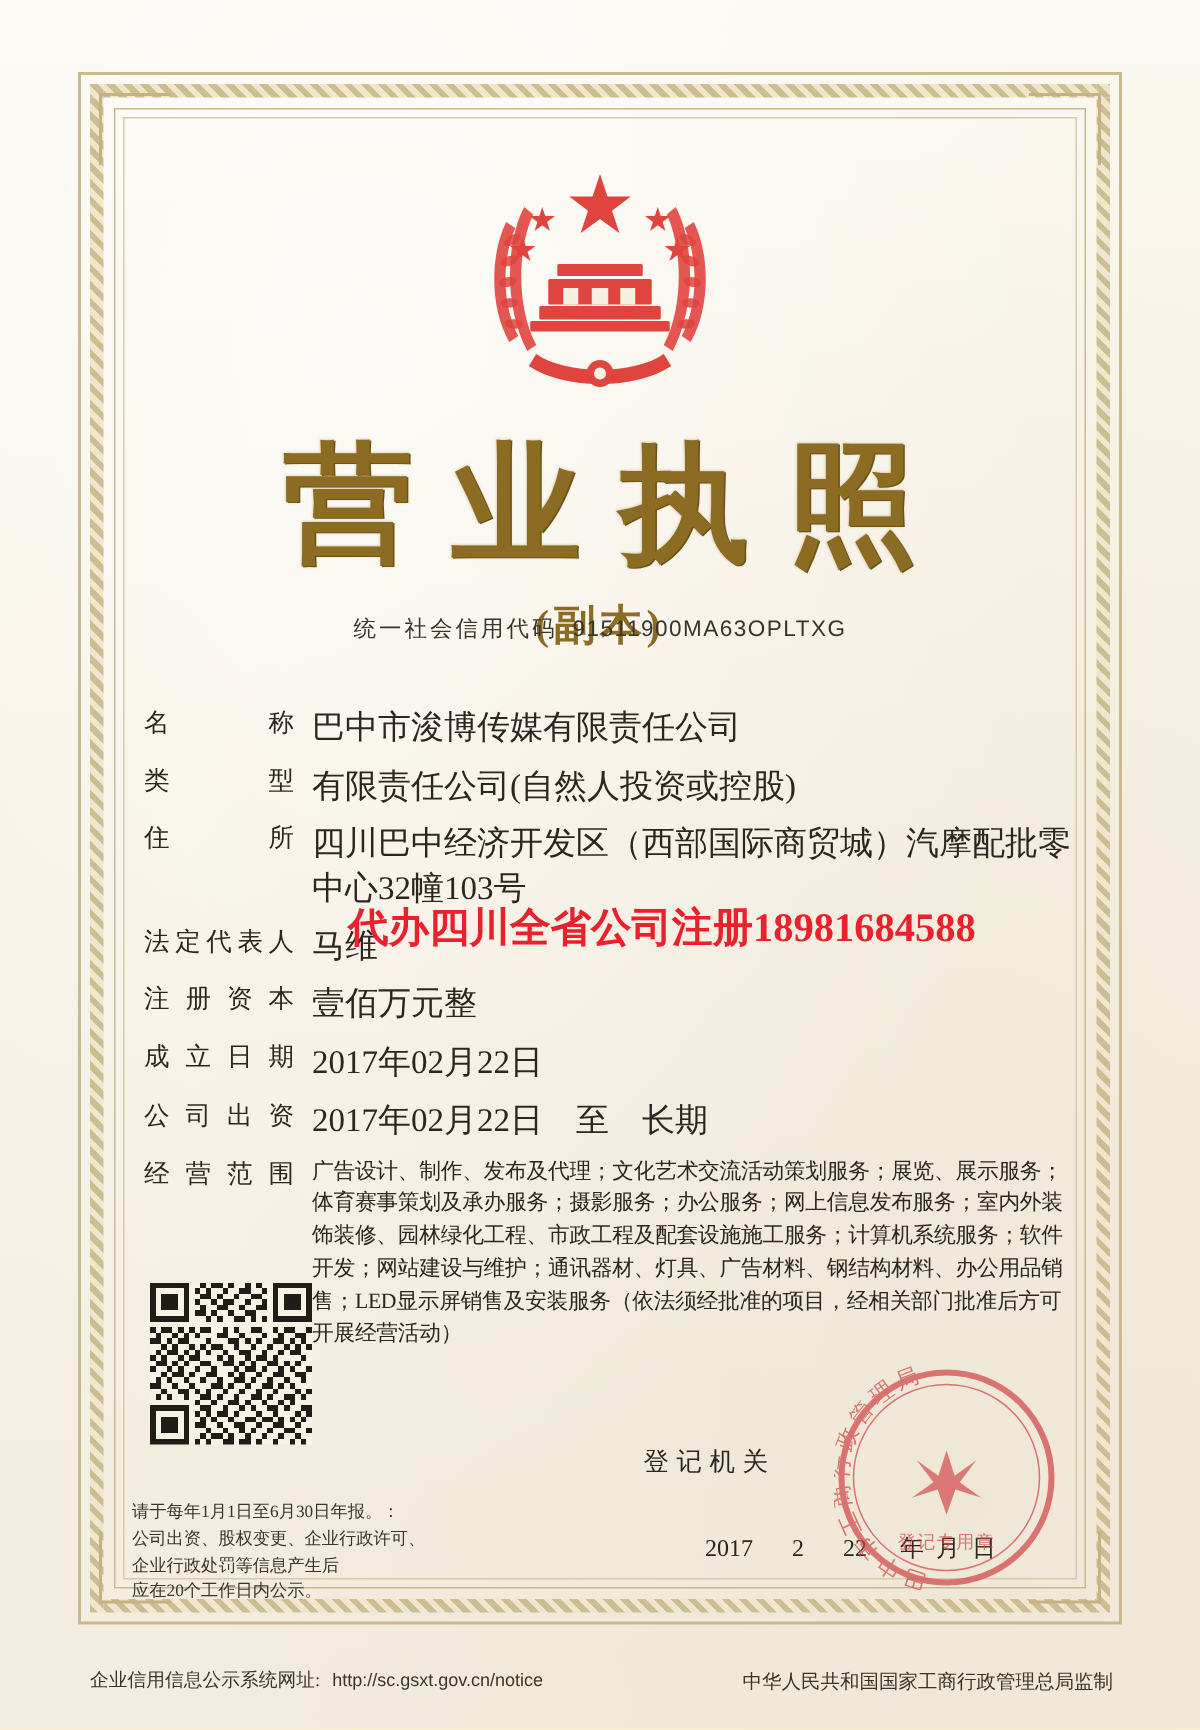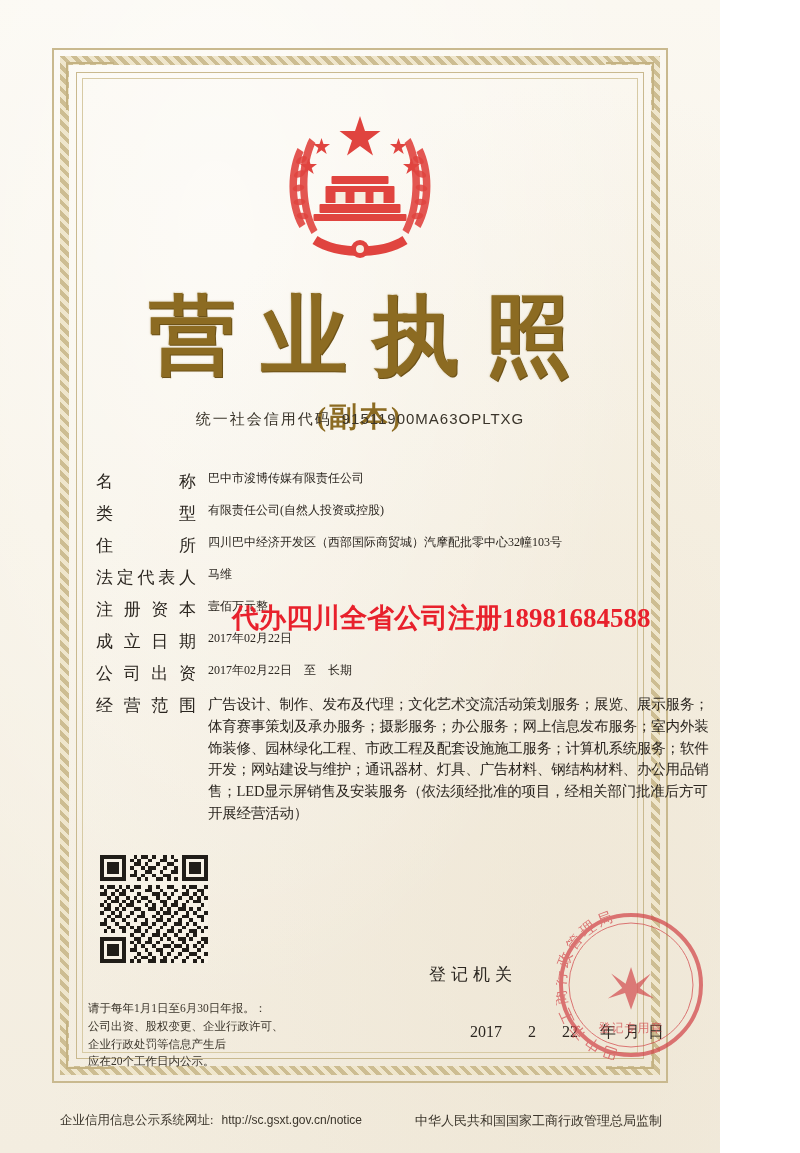--- a/index.html
+++ b/index.html
@@ -5,21 +5,21 @@
   html, body {
     margin: 0;
     padding: 0;
     background: #ffffff;
   }
   body {
     font-family: "Liberation Serif", serif;
   }
   .page {
     position: relative;
-    width: 720px;
+    width: 800px;
     height: 1153px;
     background: #fde047;
     overflow: hidden;
   }
   
   .paper-tint {
     position: absolute;
     inset: 0;
     background:
       radial-gradient(ellipse at 30% 20%, rgba(255,255,255,0.55), rgba(250,244,232,0) 60%),
@@ -125,21 +125,21 @@
     font-size: 17px;
     color: #2b2620;
     letter-spacing: 0px;
     text-align: justify;
     text-align-last: justify;
     padding-right: 12px;
     box-sizing: border-box;
   }
   .row .value {
     flex: 1;
-    font-size: 12px;
+    font-size: 22px;
     color: #2b2620;
     line-height: 1.35;
   }
   .row.scope .value {
     font-size: 14.5px;
     line-height: 1.5;
     letter-spacing: -0.2px;
   }
 
   

